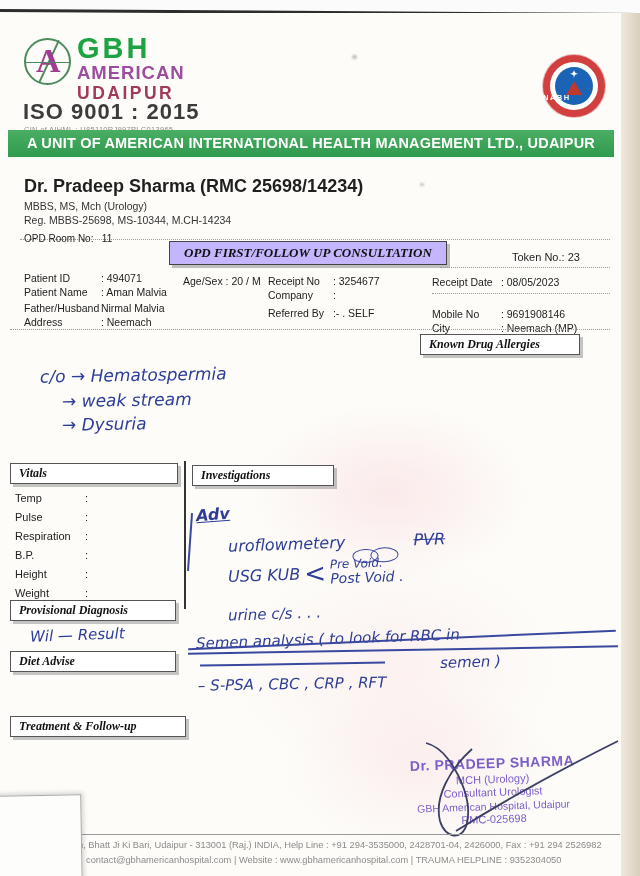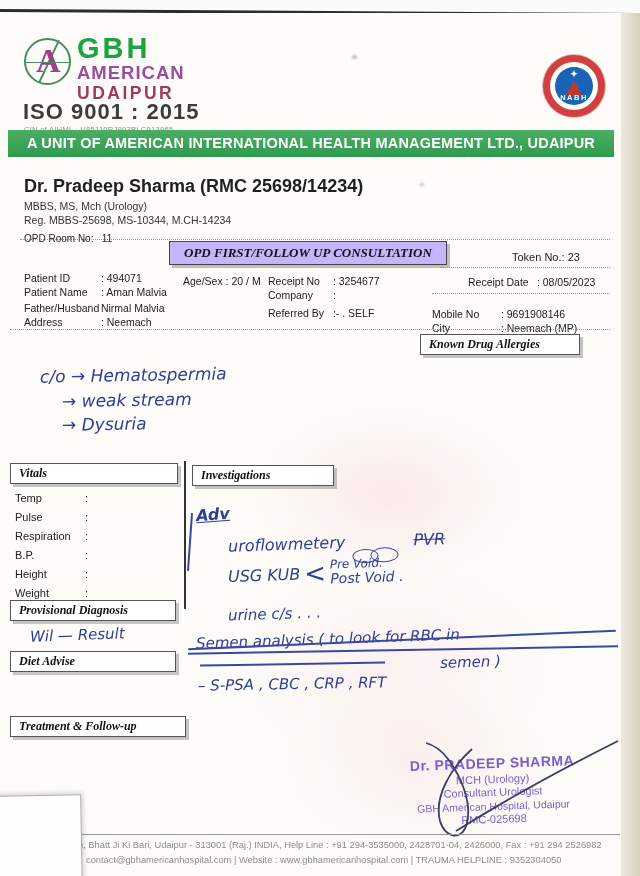--- a/index.html
+++ b/index.html
@@ -26,21 +26,21 @@
   .american{font-weight:900;font-size:18.5px;letter-spacing:1px;color:#9c4da0;margin-top:1px;}
   .hospital{font-weight:900;font-size:17.5px;letter-spacing:2.5px;color:#a03a58;margin-top:2px;}
   .iso{left:23px;top:86px;position:absolute;font-weight:bold;font-size:22px;color:#3c3c3c;letter-spacing:1px;}
   .cin{left:24px;top:112px;position:absolute;font-size:7.5px;color:#8e8e8e;letter-spacing:.3px;}
   
   .nabh{left:543px;top:42px;width:62px;height:62px;position:absolute;border-radius:50%;background:#d23f3f;box-shadow:0 0 0 1px #e8b9b9;}
   .nabh-white{position:absolute;left:7px;top:7px;width:48px;height:48px;border-radius:50%;background:#fff;}
   .nabh-blue{position:absolute;left:12px;top:12px;width:38px;height:38px;border-radius:50%;background:#1b63b5;}
   .nabh-tri{position:absolute;left:23px;top:26px;width:0;height:0;border-left:8px solid transparent;border-right:8px solid transparent;border-bottom:14px solid #c0392b;}
   .nabh-glyph{position:absolute;left:0;top:14px;width:62px;text-align:center;color:#fff;font-size:9px;font-weight:bold;}
-  .nabh-label{position:absolute;left:0;top:38px;width:62px;text-align:center;color:#fff;font-size:7.5px;font-weight:bold;letter-spacing:1.5px;}
+  .nabh-label{position:absolute;left:0;top:38px;width:62px;text-align:left;color:#fff;font-size:7.5px;font-weight:bold;letter-spacing:1.5px;}
   
   .banner{left:8px;top:117px;width:606px;height:27px;position:absolute;background:linear-gradient(#4aae63,#2f9a4e);color:#fff;font-weight:bold;font-size:14.5px;text-align:center;line-height:27px;letter-spacing:.2px;}
   
   .doc{left:24px;top:163px;position:absolute;color:#1f1f1f;}
   .doc-name{font-size:18px;font-weight:bold;}
   .doc-hindi{font-size:12px;margin-top:2px;font-family:"DejaVu Sans",sans-serif;}
   .doc-qual{font-size:10.5px;margin-top:3px;color:#333;}
   .doc-reg{font-size:10.5px;margin-top:2px;color:#333;}
   .dotted{border-top:1.5px dotted #9a9a9a;position:absolute;}
   
@@ -157,21 +157,21 @@
     <div class="pf" style="left:268px;top:276px;">
       <span class="plabel" style="width:62px;">Company</span>
       <span>:</span>
     </div>
     <div class="pf" style="left:268px;top:294px;">
       <span class="plabel" style="width:62px;">Referred By</span>
       <span>:- . SELF</span>
     </div>
 
     <div class="pf" style="left:432px;top:263px;">
-      <span class="plabel" style="width:66px;margin-left:36px;">Receipt Date</span>
+      <span class="plabel" style="width:66px;">Receipt Date</span>
       <span>: 08/05/2023</span>
     </div>
     <div class="pf" style="left:432px;top:295px;">
       <span class="plabel" style="width:66px;">Mobile No</span>
       <span>: 9691908146</span>
     </div>
     <div class="pf" style="left:432px;top:309px;">
       <span class="plabel" style="width:66px;">City</span>
       <span>: Neemach (MP)</span>
     </div>

